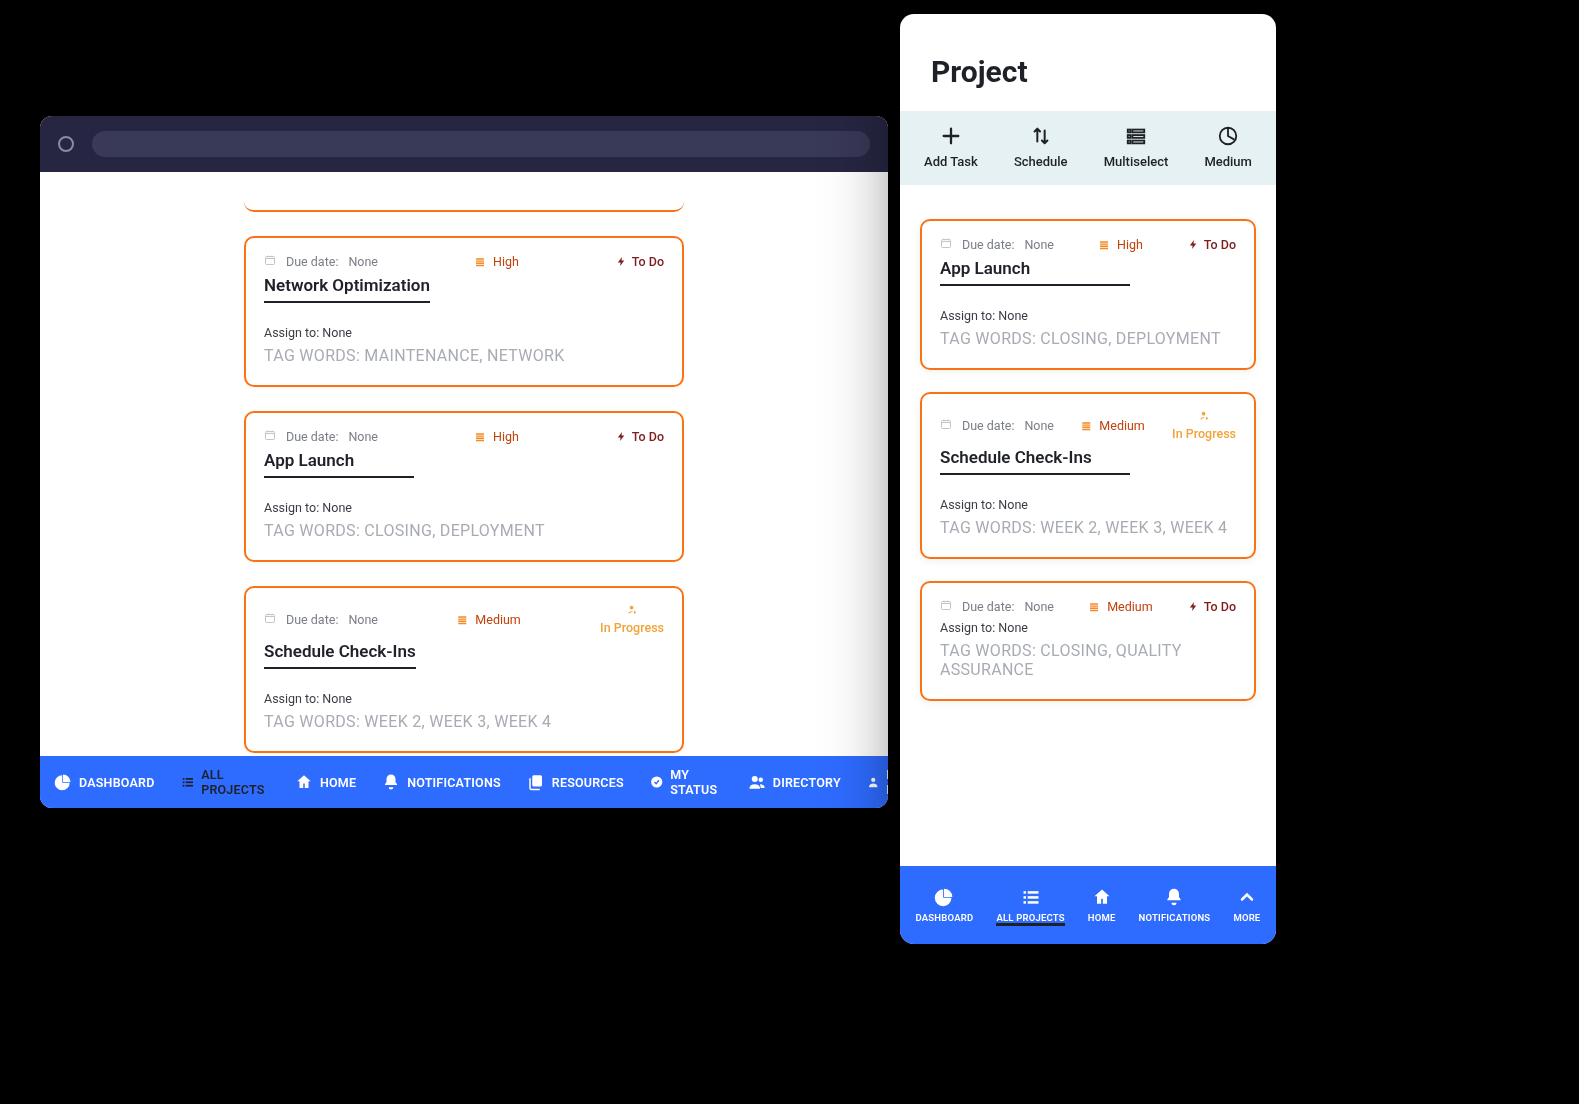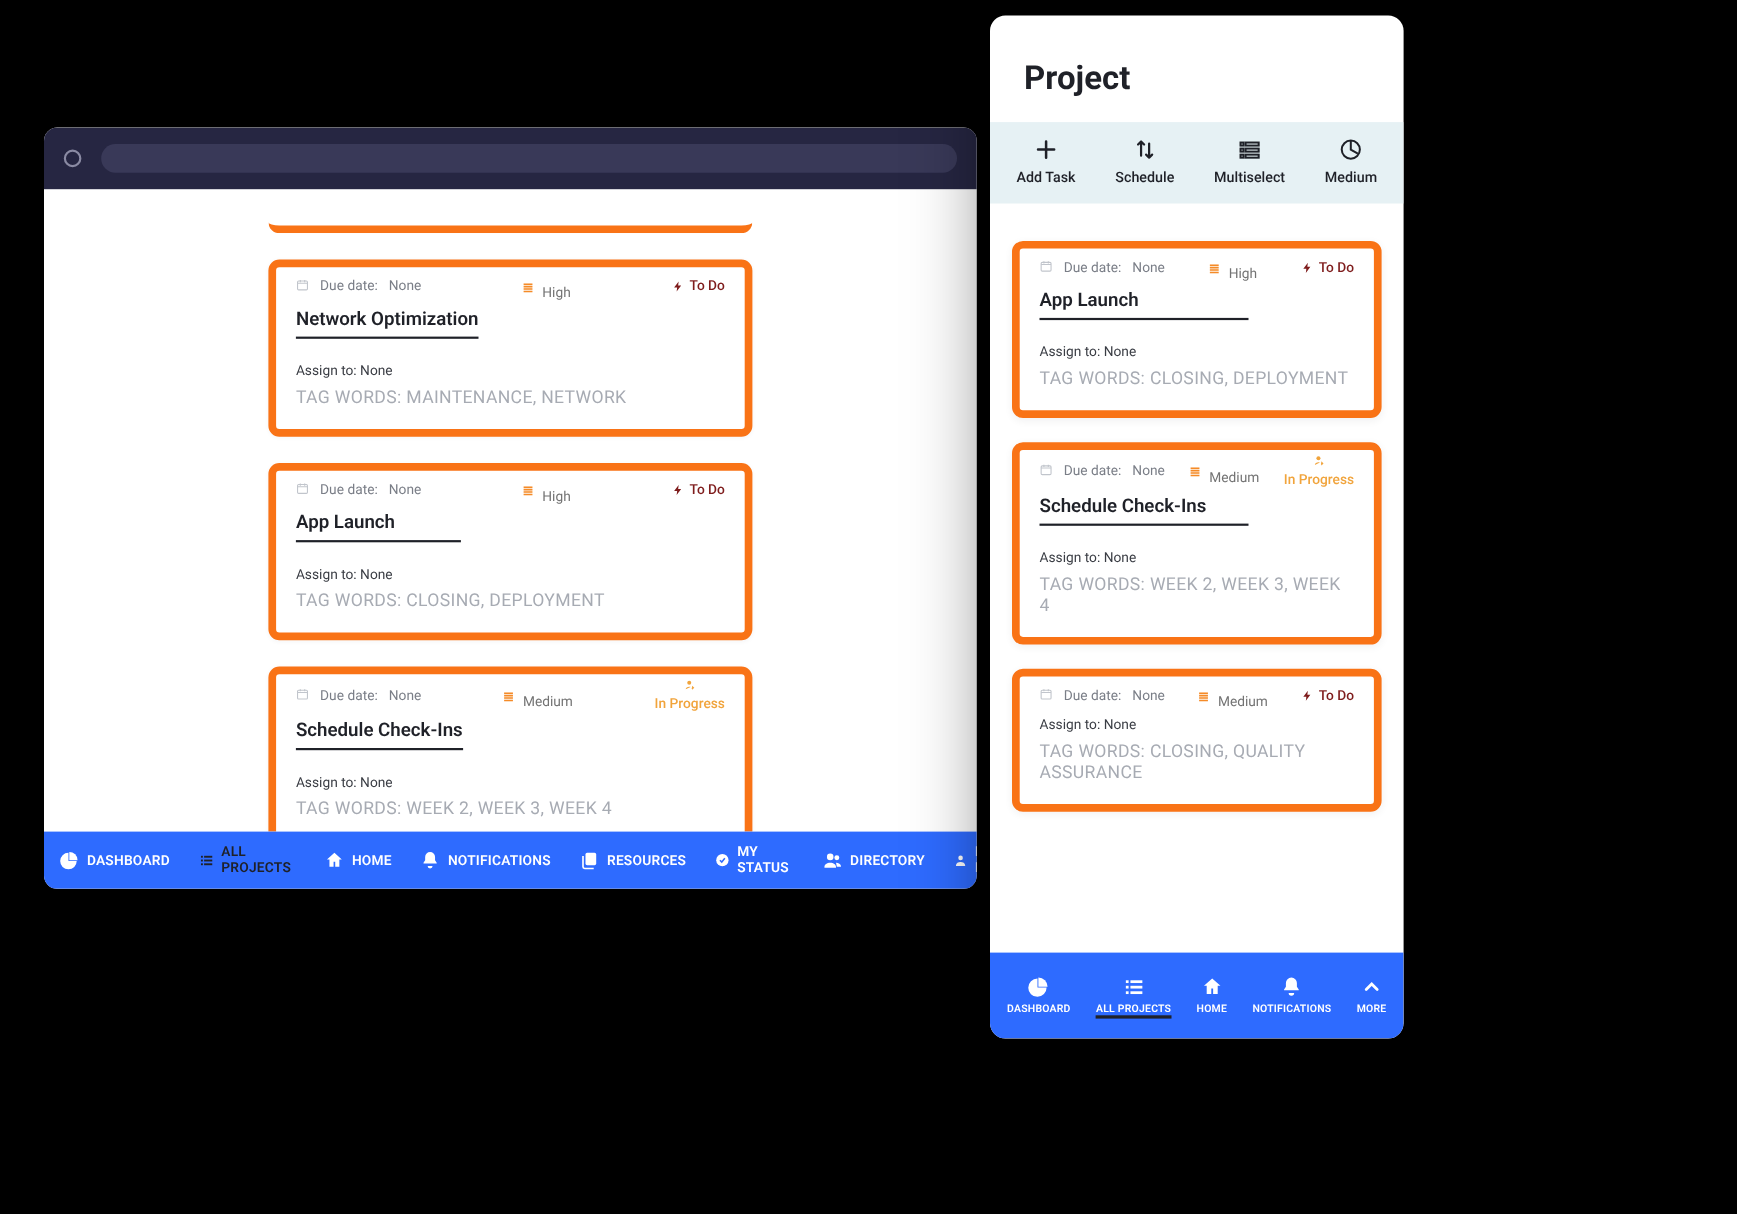--- a/index.html
+++ b/index.html
@@ -21,32 +21,32 @@
     display: flex; align-items: center; padding: 0 18px; gap: 18px;
   }
   .chrome-dot { width: 16px; height: 16px; border: 2px solid #8A8AA3; border-radius: 50%; }
   .chrome-url { flex: 1; height: 26px; background: #393958; border-radius: 14px; }
 
   .desktop-body { flex: 1; overflow: hidden; padding: 14px 0 0 0; display:flex; flex-direction:column; align-items:center; }
   .d-tasklist { width: 440px; display:flex; flex-direction:column; gap: 24px; }
 
   .task-card {
     width: 100%;
-    border: 7px solid #f97316;
+    border: 2px solid #f97316;
     border-radius: 10px;
-    padding: 4px 18px 20px 18px;
+    padding: 16px 18px 20px 18px;
     background:#fff;
     box-shadow: 0 1px 4px rgba(20,20,40,.04);
   }
   .task-card.ghost { height: 26px; padding:0; border-top:none; border-left:none; border-right:none; border-radius:0 0 10px 10px; box-shadow:none;}
   .tc-top { display:flex; align-items:center; gap:10px; font-size:12.5px; color:#7A7E87; margin-bottom:6px; }
   .tc-top .spacer { flex:1; }
   .cal-icon { color:#C1C5CC; font-size:12px; }
   .prio-icon { color:#F58B28; font-weight:700; font-size:12px; letter-spacing:-2px; }
-  .prio-text { color:#737373; font-size:12.5px;margin-top:12px; }
+  .prio-text { color:#c2410c; font-size:12.5px; }
   .status { display:flex; align-items:center; gap:5px; font-size:12.5px; font-weight:500;}
   .status.todo { color:#7f1d1d; }
   .status.progress { color:#F1A43C;flex-direction:column; }
   .status svg { width: 11px; height: 11px; }
   .tc-title { font-size:17px; font-weight:600; color:#1F2128; padding-bottom:6px; border-bottom:2px solid #1F2128; display:inline-block; min-width:150px; margin-bottom:22px;}
   .tc-assign { font-size:12.5px; color:#3A3D44; margin-bottom:6px; }
   .tc-tags { font-size:16px; color:#A7ABB3; letter-spacing:.3px; }
 
   
   .desktop-nav {

